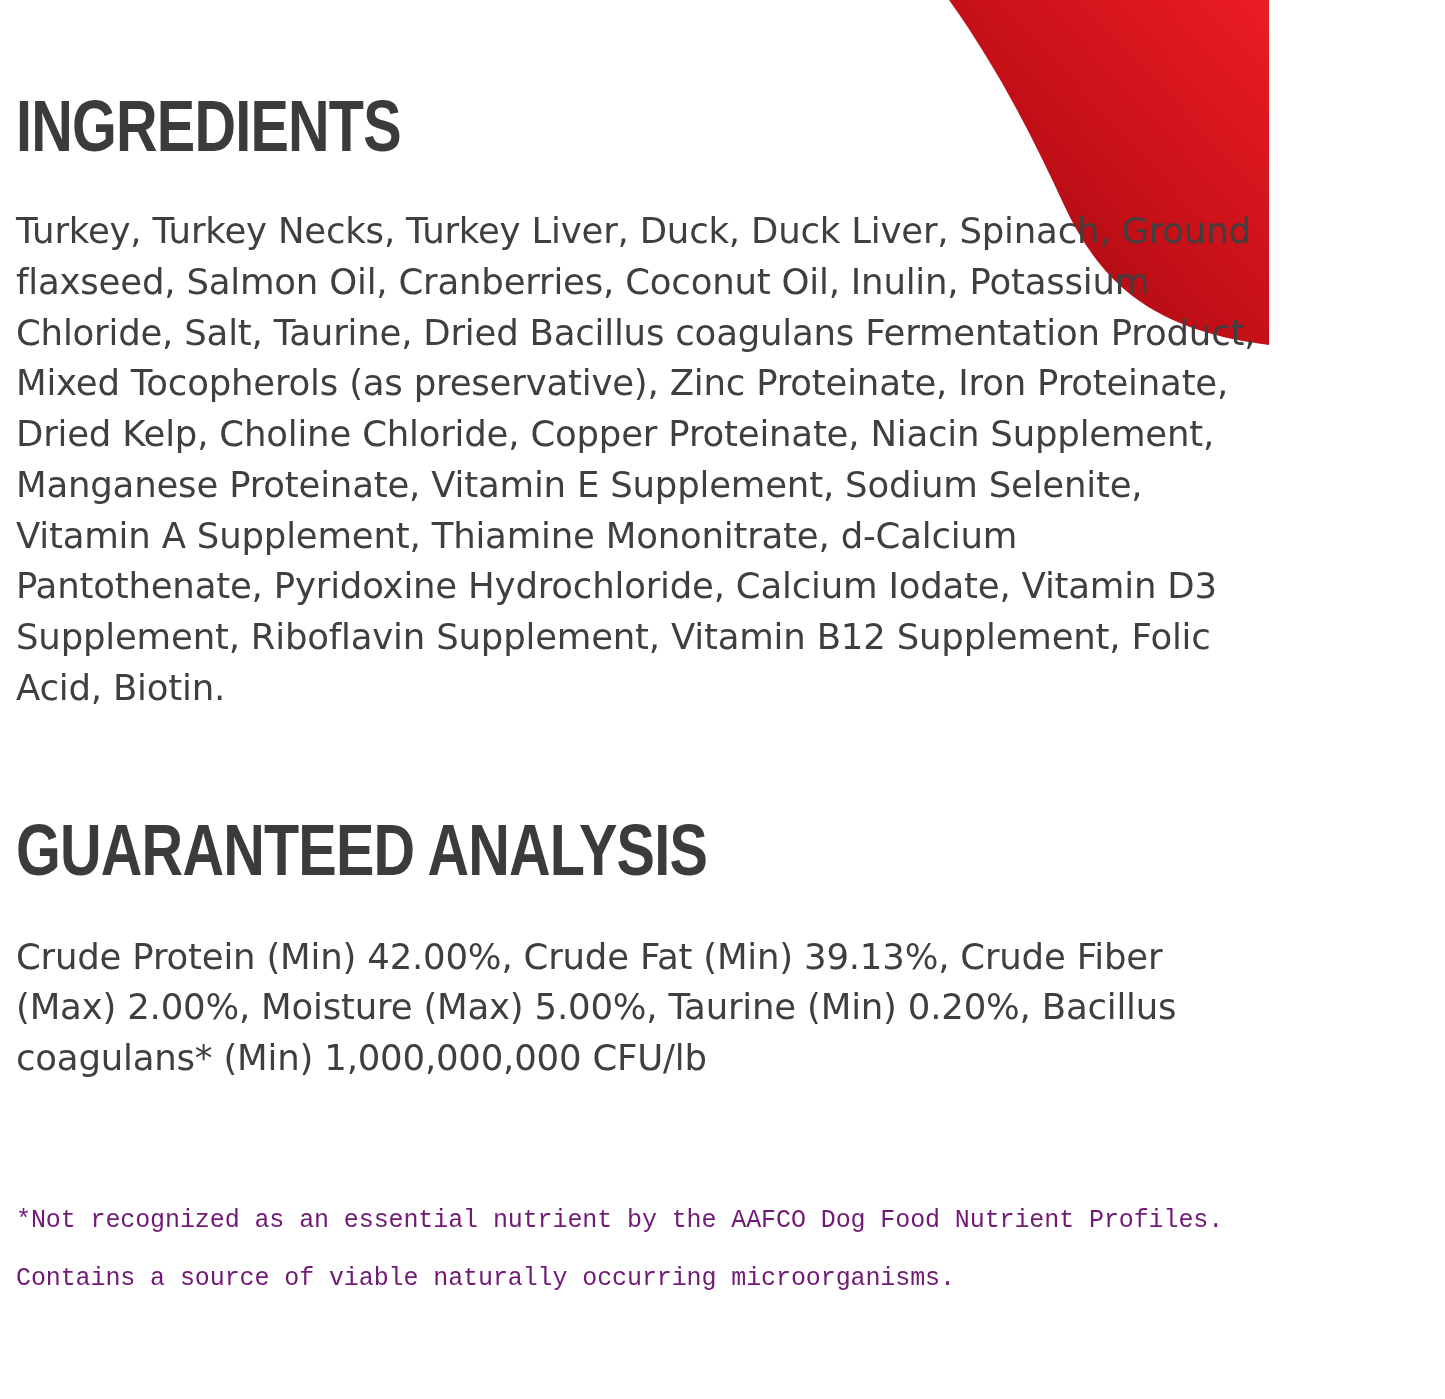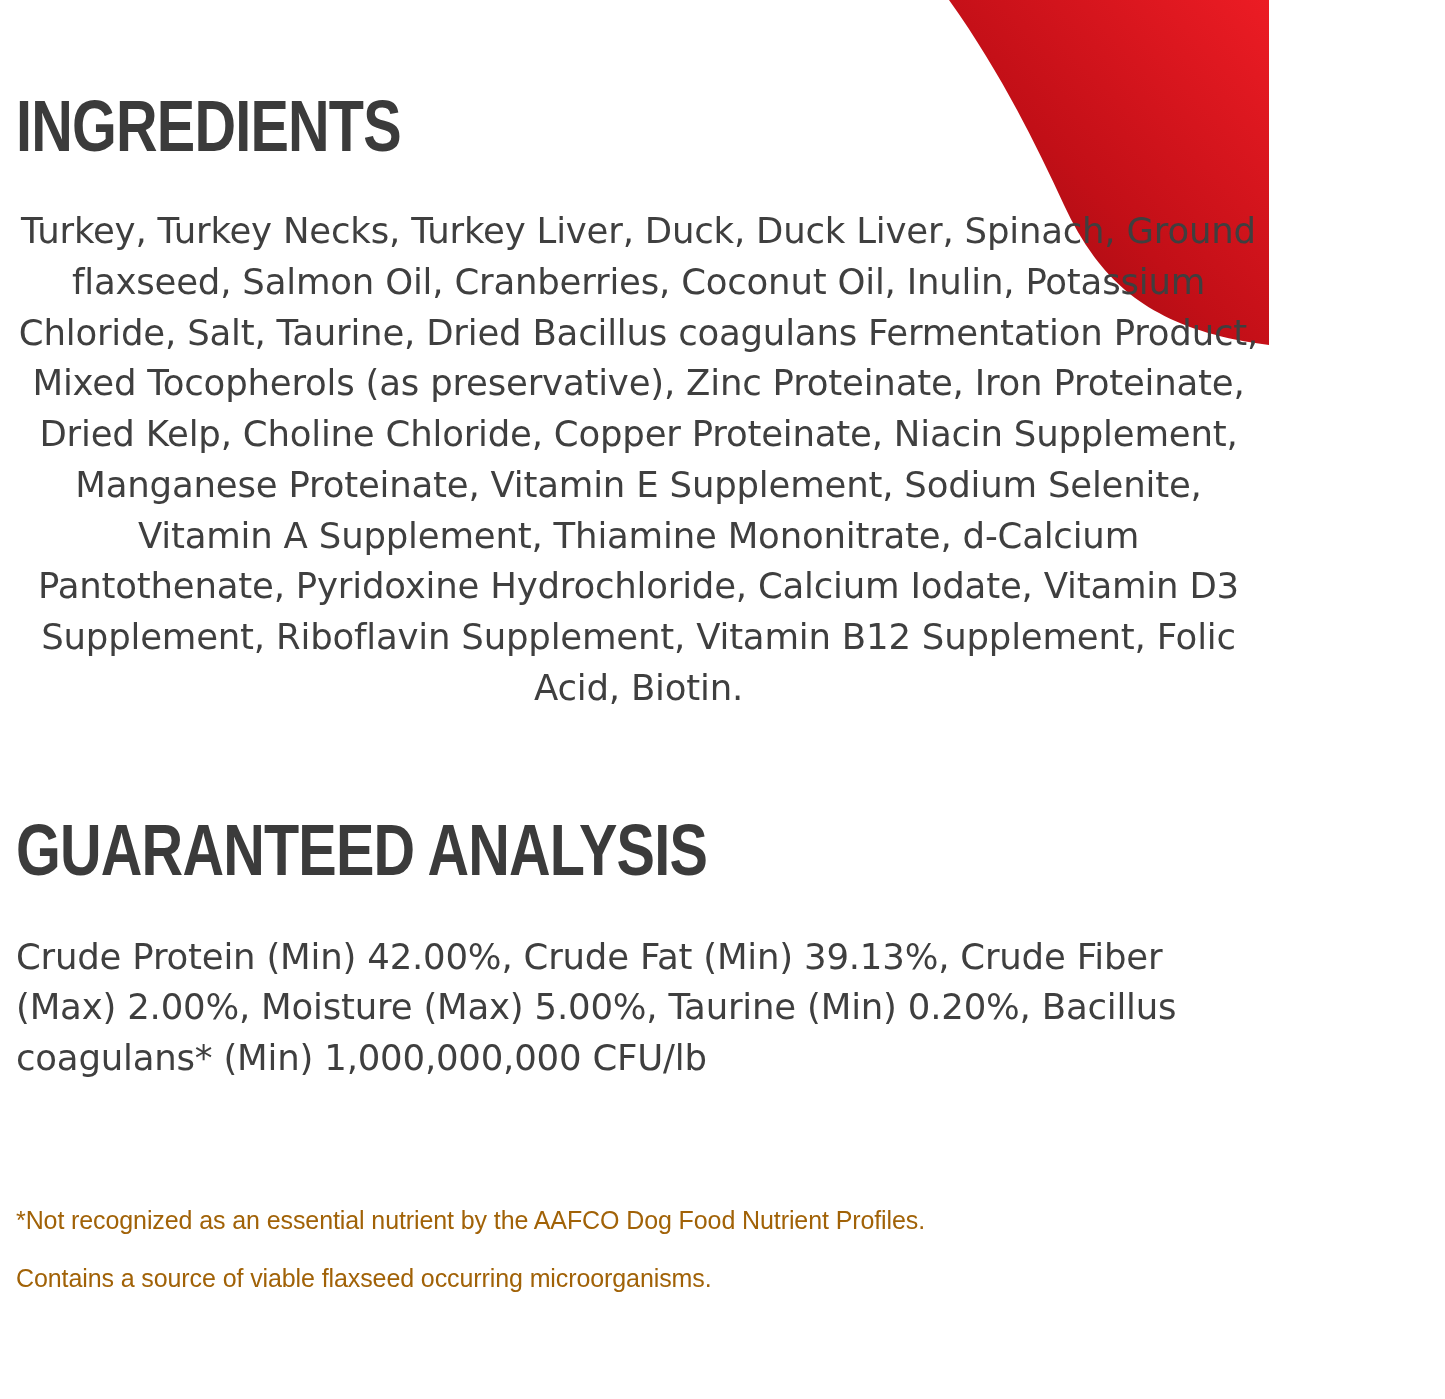--- a/index.html
+++ b/index.html
@@ -63,40 +63,39 @@
     font-size: 35.5px;
     line-height: 1.43;
     color: #3f3f3f;
     margin: 0;
     max-width: 1290px;
     letter-spacing: -0.2px;
   }
 
   #ingredients-text {
     padding-top: 44px;
-    text-align: center;
   }
 
   #analysis-heading {
     padding-top: 100px;
   }
 
   #analysis-text {
     padding-top: 46px;
   }
 
   .footnotes {
     padding-top: 120px;
   }
 
   .footnote {
-    font-family: Liberation Sans, sans-serif;
+    font-family: Liberation Mono, monospace;
     font-size: 25px;
     line-height: 1.35;
-    color: #a16207;
+    color: #701a75;
     margin: 0;
     padding-bottom: 24px;
     letter-spacing: -0.1px;
   }
 </style>
 </head>
 <body>
 
 <div class="page">
 
@@ -116,17 +115,17 @@
     <h1 class="section-heading" id="ingredients-heading">INGREDIENTS</h1>
 
     <p class="body-text" id="ingredients-text">Turkey, Turkey Necks, Turkey Liver, Duck, Duck Liver, Spinach, Ground flaxseed, Salmon Oil, Cranberries, Coconut Oil, Inulin, Potassium Chloride, Salt, Taurine, Dried Bacillus coagulans Fermentation Product, Mixed Tocopherols (as preservative), Zinc Proteinate, Iron Proteinate, Dried Kelp, Choline Chloride, Copper Proteinate, Niacin Supplement, Manganese Proteinate, Vitamin E Supplement, Sodium Selenite, Vitamin A Supplement, Thiamine Mononitrate, d-Calcium Pantothenate, Pyridoxine Hydrochloride, Calcium Iodate, Vitamin D3 Supplement, Riboflavin Supplement, Vitamin B12 Supplement, Folic Acid, Biotin.</p>
 
     <h1 class="section-heading" id="analysis-heading">GUARANTEED ANALYSIS</h1>
 
     <p class="body-text" id="analysis-text">Crude Protein (Min) 42.00%, Crude Fat (Min) 39.13%, Crude Fiber (Max) 2.00%, Moisture (Max) 5.00%, Taurine (Min) 0.20%, Bacillus coagulans* (Min) 1,000,000,000 CFU/lb</p>
 
     <div class="footnotes">
       <p class="footnote">*Not recognized as an essential nutrient by the AAFCO Dog Food Nutrient Profiles.</p>
-      <p class="footnote">Contains a source of viable flaxseed occurring microorganisms.</p>
+      <p class="footnote">Contains a source of viable naturally occurring microorganisms.</p>
     </div>
 
   </div>
 </div>
 
 </body></html>

